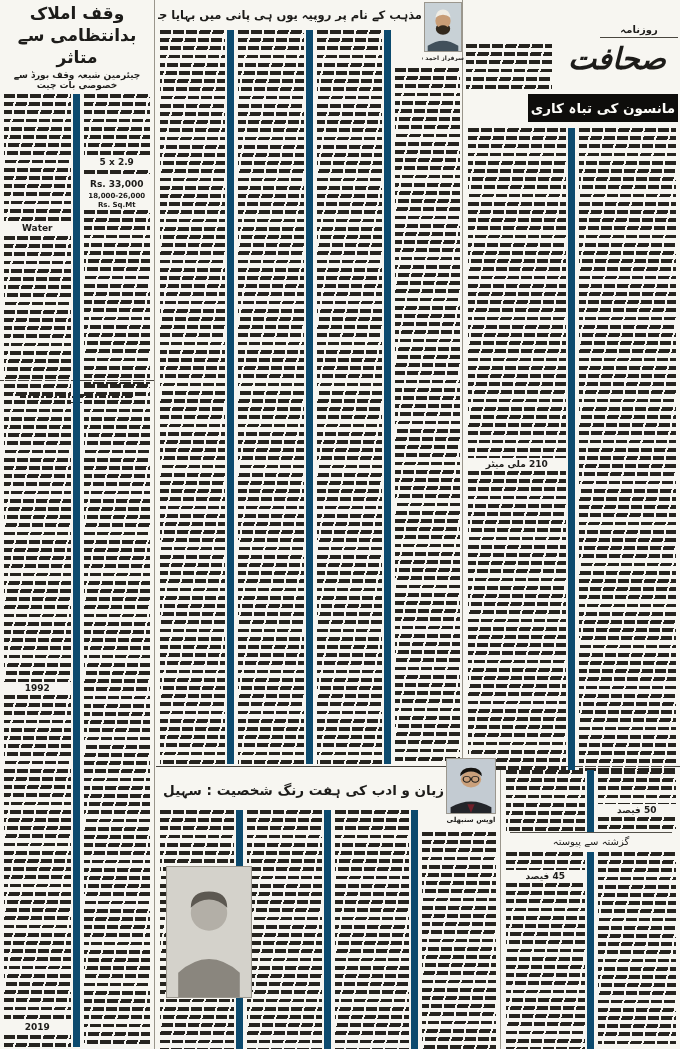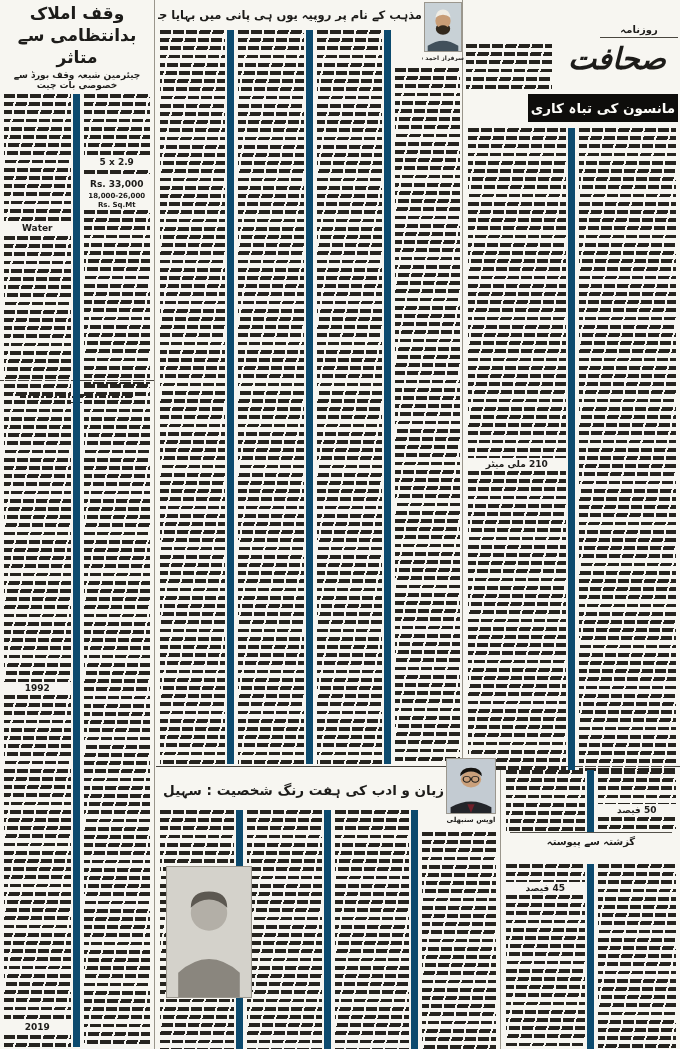--- a/index.html
+++ b/index.html
@@ -32,21 +32,21 @@
   .headline{font-weight:bold;text-align:center;direction:rtl;}
   .subhead{font-weight:bold;font-size:9px;text-align:center;direction:rtl;padding-top:2px;}
   .blackbox{
     background:#0e0d0b;color:#fcfbf7;font-weight:bold;font-size:13.5px;
     line-height:28px;text-align:center;direction:rtl;overflow:hidden;white-space:nowrap;
   }
   .masthead-label{font-weight:bold;font-size:10px;text-align:center;direction:rtl;
     border-bottom:1px solid #4a473f;padding-bottom:2px;}
   .masthead-title{font-weight:bold;font-size:30px;line-height:1.25;text-align:center;direction:rtl;font-style:italic;}
   .contd-label{
-    font-weight:bold;font-size:10px;height:32px;line-height:17px;text-align:center;direction:rtl;
+    font-weight:normal;font-size:10px;height:20px;line-height:17px;text-align:center;direction:rtl;
     border-top:1px solid #55524b;margin:0 6px;
   }
   .photo{border:1px solid #9b978e;background:#cfd4d8;overflow:hidden;}
   .photo svg{display:block;width:100%;height:100%;}
   .photo-caption{font-weight:bold;text-align:center;direction:rtl;white-space:nowrap;overflow:hidden;}
 </style>
 </head>
 <body>
 
 <div class="page">

